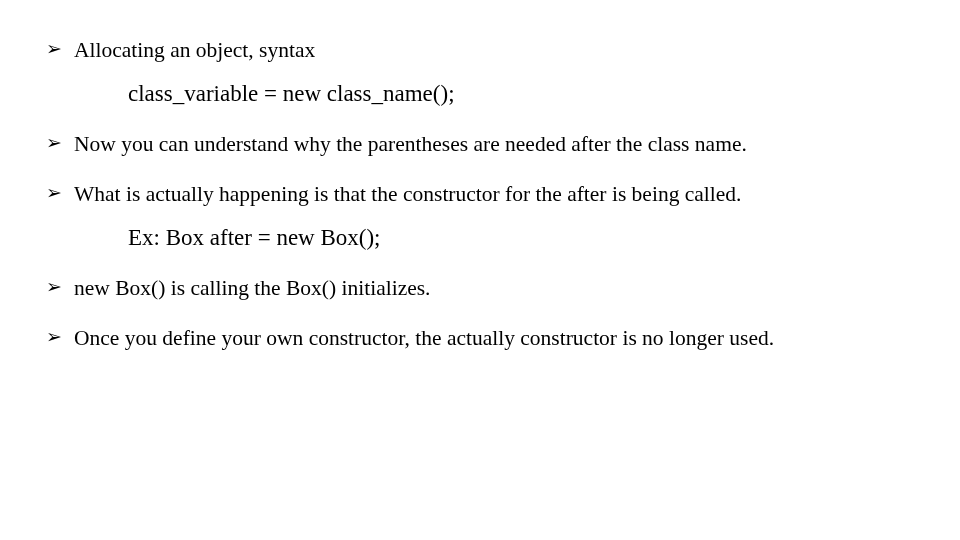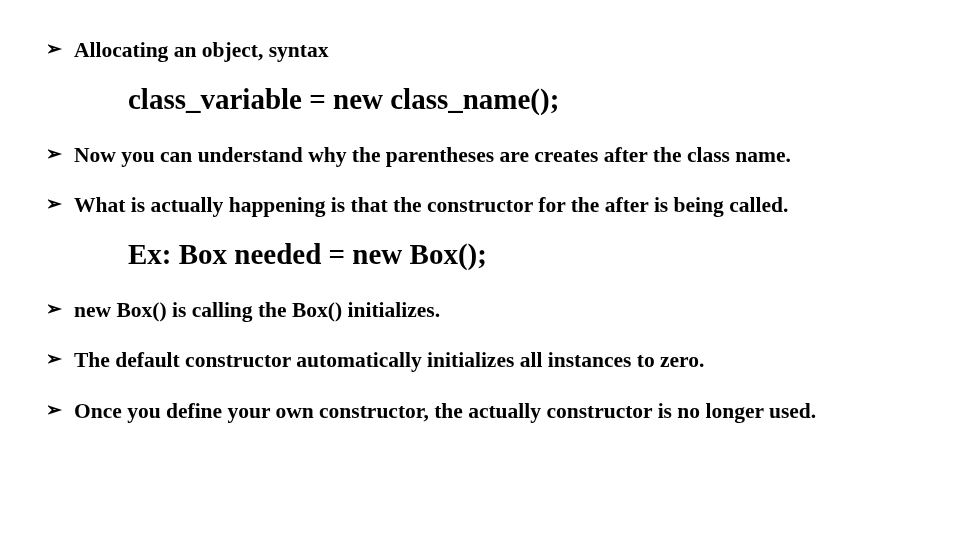--- a/index.html
+++ b/index.html
@@ -22,66 +22,62 @@
     list-style: none;
     margin: 0;
     padding: 0;
   }
   ul.bullets > li {
     position: relative;
     padding-left: 28px;
     font-size: 21.5px;
     line-height: 2.05;
     margin: 0 0 6px 0;
-    font-weight: bold;
   }
   ul.bullets > li::before {
     content: "➢";
     position: absolute;
     left: 0;
     top: 0;
     font-size: 19px;
     line-height: 2.25;
     color: #000;
   }
   .sub {
     display: block;
     margin-left: 54px;
-    font-size: 29px;
+    font-size: 23px;
     line-height: 1.9;
     text-align: left;
   }
 </style>
 </head>
 <body>
 
 <div class="slide">
   <ul class="bullets">
 
     <li>
       <span>Allocating an object, syntax</span>
       <span class="sub">class_variable = new class_name();</span>
     </li>
 
     <li>
-      <span>Now you can understand why the parentheses are creates after the class name.</span>
+      <span>Now you can understand why the parentheses are needed after the class name.</span>
     </li>
 
     <li>
       <span>What is actually happening is that the constructor for the after is being called.</span>
-      <span class="sub">Ex: Box needed = new Box();</span>
+      <span class="sub">Ex: Box after = new Box();</span>
     </li>
 
     <li>
       <span>new Box() is calling the Box() initializes.</span>
     </li>
 
 
-    <li>
-      <span>The default constructor automatically initializes all instances to zero.</span>
-    </li>
 
     <li>
       <span>Once you define your own constructor, the actually constructor is no longer used.</span>
     </li>
 
   </ul>
 </div>
 
 </body></html>

